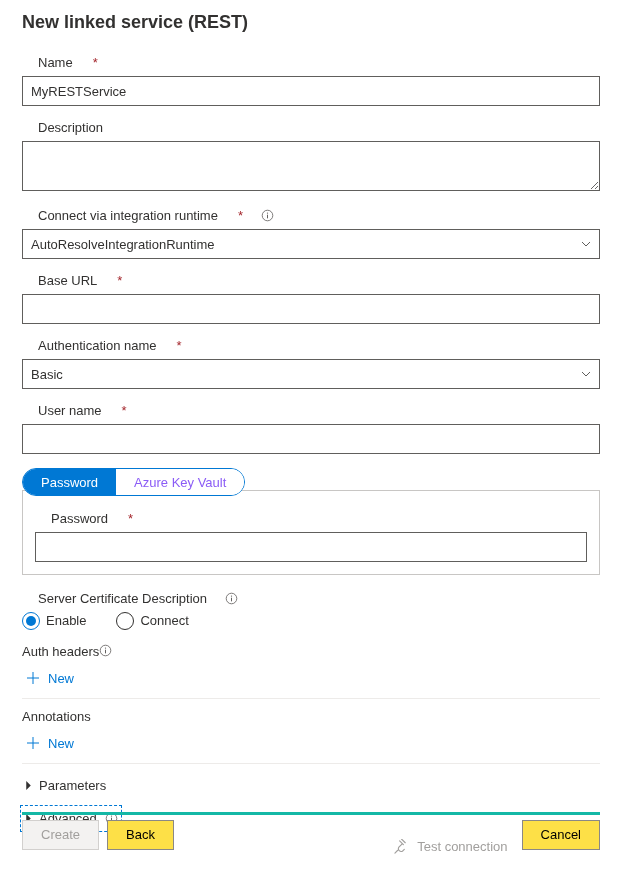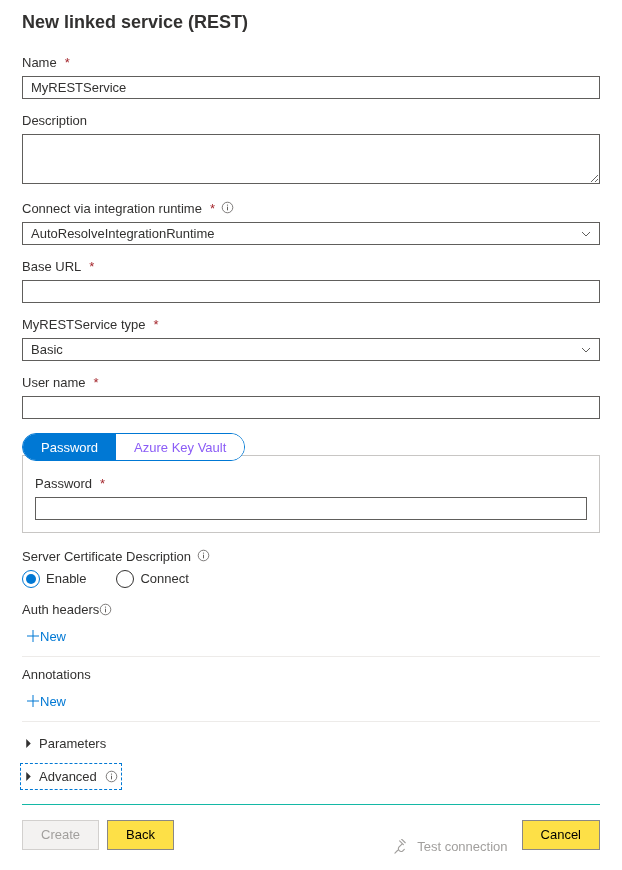--- a/index.html
+++ b/index.html
@@ -18,30 +18,31 @@
       font-weight: 600;
       margin-bottom: 22px;
     }
     .field {
       margin-bottom: 14px;
     }
     .field-label {
       font-size: 13px;
       margin-bottom: 6px;
       display: flex;
-      align-items: flex-start;
-      gap: 6px;
+      align-items: center;
+      gap: 18px;
+      margin-left: 16px;
     }
     .req {
       color: #a4262c;
       margin-left: 2px;
     }
     .text-input {
       width: 100%;
-      height: 23px;
+      height: 30px;
       border: 1px solid #605e5c;
       padding: 4px 8px;
       font-family: inherit;
       font-size: 13px;
       color: #323130;
       background: #fff;
     }
     .textarea {
       width: 100%;
       height: 50px;
@@ -127,26 +128,27 @@
       width: 10px;
       height: 10px;
       border-radius: 50%;
       background: #0078d4;
     }
     .section-head {
       font-size: 13px;
       margin-top: 0;
       margin-bottom: 6px;
       display: flex;
-      align-items: center;
+      align-items: flex-start;
       gap: 0;
     }
     .new-link {
       display: inline-flex;
       align-items: center;
+      gap: 8px;
       color: #0078d4;
       cursor: pointer;
       padding: 6px 4px;
       font-size: 13px;
     }
     .divider {
       border: none;
       border-top: 1px solid #edebe9;
       margin: 6px 0 10px 0;
     }
@@ -163,22 +165,21 @@
       outline-offset: 1px;
     }
     .triangle-right {
       display: inline-block;
     }
     .footer {
       position: absolute;
       left: 22px;
       right: 22px;
       bottom: 16px;
-      border-top: 1px solid #14b8a6;
-      padding-top: 10px;
+      border-top: 3px solid #14b8a6;
       display: flex;
       align-items: center;
     }
     .btn {
       height: 30px;
       padding: 0 18px;
       font-family: inherit;
       font-size: 13px;
       border: 1px solid #8a8886;
       background: #fde047;
@@ -254,21 +255,21 @@
   <div class="field-label">
     <span>Base URL</span>
       <span class="req">*</span>
   </div>
   <input class="text-input" type="text" value="" style="">
 </div>
 
 
 <div class="field">
   <div class="field-label">
-    <span>MyRESTService type</span>
+    <span>Authentication name</span>
       <span class="req">*</span>
   </div>
   <div class="select-wrap">
     <input class="text-input" type="text" readonly="" value="Basic" style="">
     <span class="chevron">
       <svg width="12" height="12" viewBox="0 0 12 12">
           <path d="M2 4 L6 8 L10 4" fill="none" stroke="#605e5c" stroke-width="1"></path>
         </svg>
     </span>
   </div>

